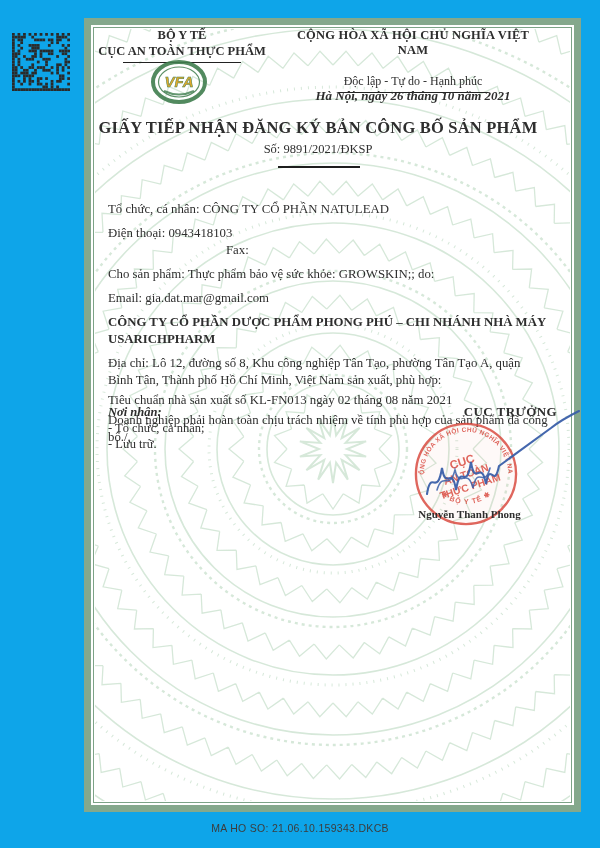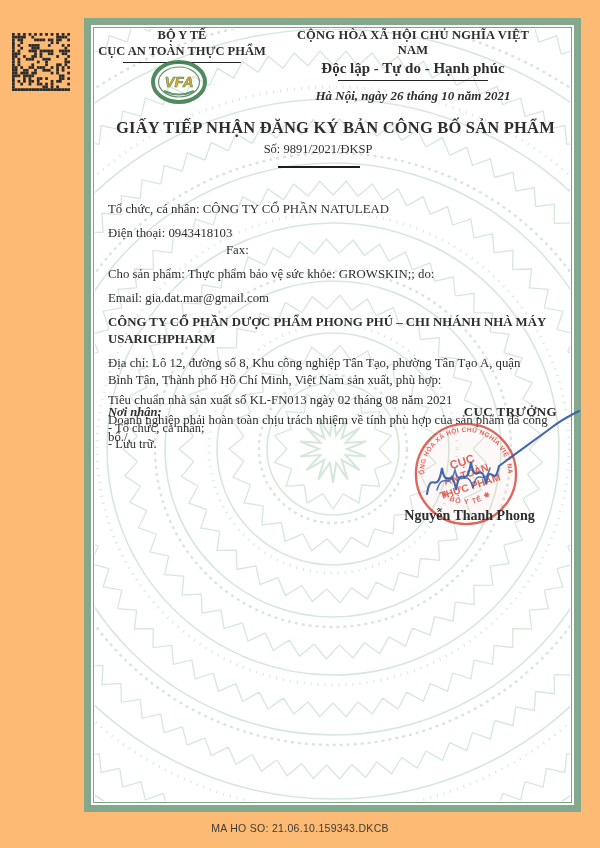--- a/index.html
+++ b/index.html
@@ -1,16 +1,16 @@
 <!DOCTYPE html>
 <html lang="vi"><head>
 <meta charset="utf-8">
 <style>
   html,body{margin:0;padding:0;background:#fff;}
-  .page{position:relative;width:600px;height:848px;background:#fdba74;overflow:hidden;
+  .page{position:relative;width:600px;height:848px;background:#0ea5e9;overflow:hidden;
         font-family:"Liberation Serif","DejaVu Serif",serif;color:#2e2e2e;}
 
   
   .qr{position:absolute;left:12px;top:33px;width:58px;height:58px;}
 
   
   .cert-frame{position:absolute;left:84px;top:18px;width:483px;height:780px;
               border:7px solid #84a88c;background:#ffffff;}
   .cert-frame .inner-line{position:absolute;inset:2px;border:1px solid #7ca387;}
 
@@ -22,46 +22,46 @@
 
   .hdr-left{position:absolute;left:98px;top:28px;width:168px;text-align:center;}
   .hdr-left .l1{font-weight:bold;font-size:12.5px;}
   .hdr-left .l2{font-weight:bold;font-size:12.5px;margin-top:1px;}
   .hdr-left .rule{width:118px;height:1px;background:#222;margin:3px auto 0;}
 
   .logo{position:absolute;left:150px;top:58px;width:58px;height:48px;}
 
   .hdr-right{position:absolute;left:288px;top:28px;width:250px;text-align:center;}
   .hdr-right .l1{font-weight:bold;font-size:12.5px;letter-spacing:.2px;}
-  .hdr-right .l2{font-weight:bold;font-size:15px;margin-top:2px;}
+  .hdr-right .l2{font-weight:normal;font-size:12px;margin-top:16px;}
   .hdr-right .rule{width:150px;height:1px;background:#222;margin:3px auto 0;}
   .dateline{position:absolute;left:288px;top:88px;width:250px;text-align:center;
             font-style:italic;font-weight:600;font-size:13px;}
 
-  .doc-title{position:absolute;left:92px;top:118px;width:452px;text-align:right;
-             font-weight:bold;font-size:16.5px;letter-spacing:.2px;padding-left:11px;}
+  .doc-title{position:absolute;left:92px;top:118px;width:452px;text-align:center;
+             font-weight:bold;font-size:16.5px;letter-spacing:.2px;}
   .doc-number{position:absolute;left:92px;top:142px;width:452px;text-align:center;font-size:12.5px;}
   .doc-number-rule{position:absolute;left:278px;top:166px;width:82px;height:2px;background:#1e1e1e;}
 
   .body-text{position:absolute;left:108px;top:194px;width:440px;font-size:12.8px;line-height:17px;}
   .body-text p{margin:0 0 0 0;}
   .body-text .gap{margin-top:7px;}
   .phone-row{display:flex;flex-direction:column;}
   .phone-row .fax{margin-left:118px;}
   .bold{font-weight:bold;}
 
   .recipients{position:absolute;left:108px;top:404px;width:200px;font-size:12.5px;line-height:16px;}
   .recipients .label{font-weight:bold;font-style:italic;}
 
   .signer-title{position:absolute;left:372px;top:404px;width:185px;text-align:right;
                 font-weight:bold;font-size:13px;letter-spacing:.4px;}
   .stamp-wrap{position:absolute;left:412px;top:420px;width:108px;height:108px;}
   .signature{position:absolute;left:393px;top:398px;width:192px;height:122px;}
   .signer-name{position:absolute;left:372px;top:508px;width:195px;text-align:center;
-               font-weight:bold;font-size:14px;}
+               font-weight:bold;font-size:11px;}
 
   .mahoso{position:absolute;left:140px;top:822px;width:320px;text-align:center;
           font-family:"Liberation Sans","DejaVu Sans",sans-serif;font-size:10.5px;color:#3c3c3c;letter-spacing:.3px;}
 </style>
 </head>
 <body>
 
 <div class="page">
 
   <svg class="qr" id="qr" viewBox="0 0 21 21">

